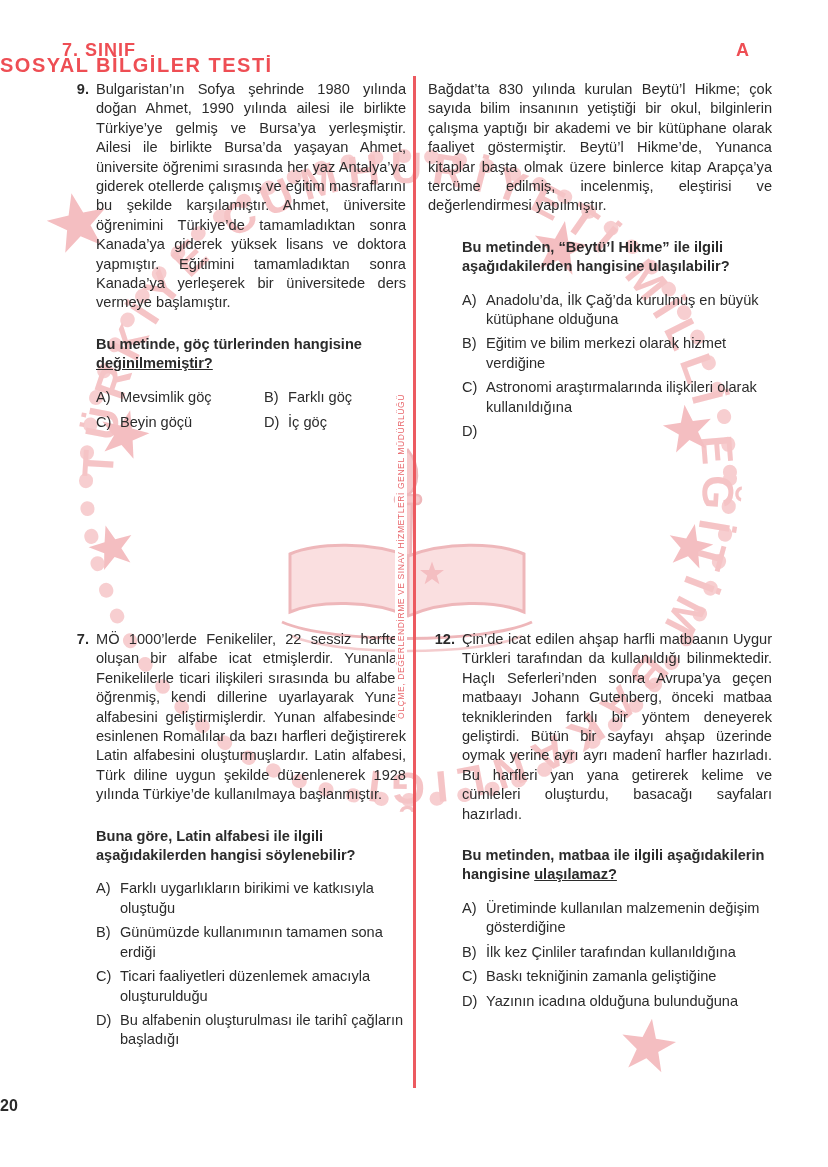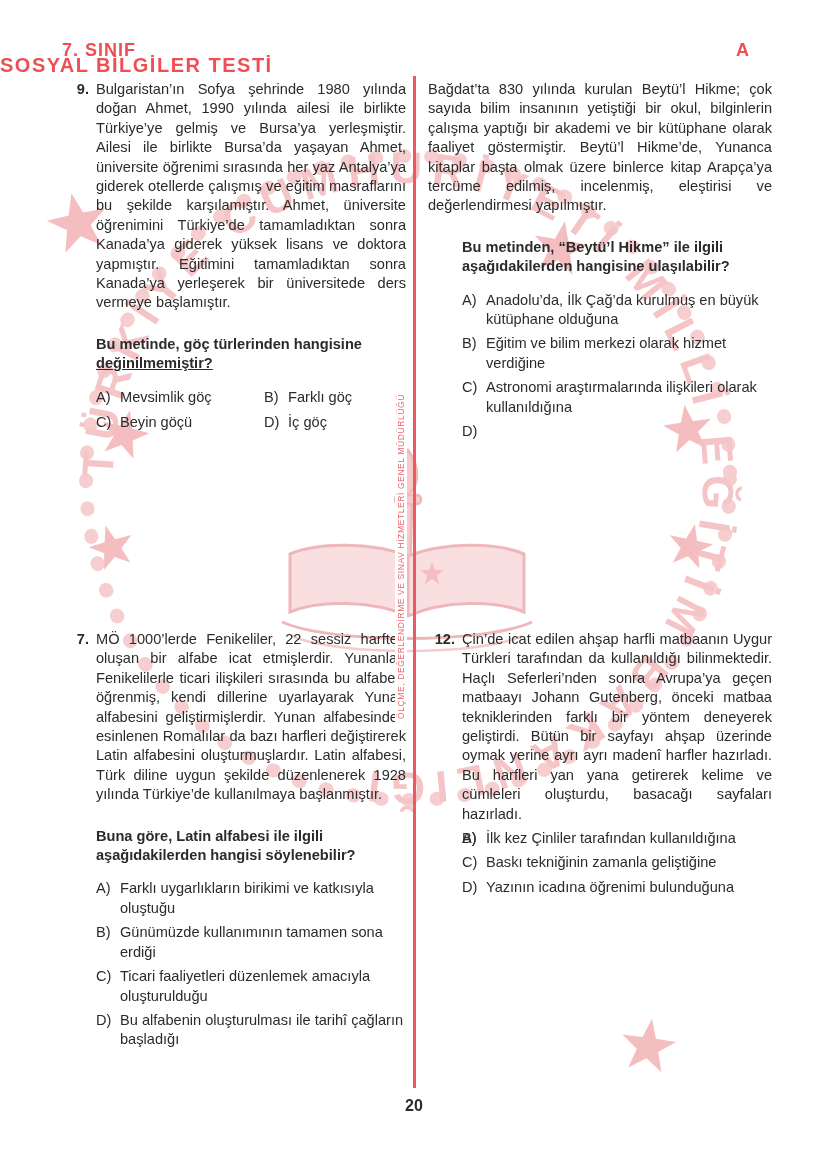--- a/index.html
+++ b/index.html
@@ -33,21 +33,21 @@
   .qnum{flex:0 0 27px;font-weight:bold;text-align:right}
   .qbody{flex:1;text-align:justify}
   .prompt{font-weight:bold;margin:22px 0 14px 34px;text-align:left}
   .prompt .u{text-decoration:underline}
   .opts{margin-left:34px;text-align:left}
   .opt{position:relative;padding-left:24px;margin-bottom:5px}
   .opt .lbl{position:absolute;left:0}
   .opts.grid{display:grid;grid-template-columns:164px 1fr;gap:6px 4px}
   .opts.grid .opt{margin-bottom:0}
   
-  .pagenum{position:absolute;left:0;right:0;bottom:52px;text-align:center;font-weight:bold;font-size:16px;z-index:2}
+  .pagenum{position:absolute;left:0;right:0;bottom:52px;font-weight:bold;font-size:16px;z-index:2}
 </style>
 </head>
 <body>
 
 <svg class="watermark" viewBox="0 0 828 1167" aria-hidden="true">
   <defs>
     <polygon id="star" points="0,-30 7.1,-9.7 28.5,-9.3 11.4,3.7 17.6,24.3 0,12 -17.6,24.3 -11.4,3.7 -28.5,-9.3 -7.1,-9.7"></polygon>
     <path id="circ" d="M113,478 a295,295 0 1 1 590,0 a295,295 0 1 1 -590,0" fill="none"></path>
   </defs>
 
@@ -130,21 +130,22 @@
     <div class="opt"><span class="lbl">C)</span><span>Astronomi araştırmalarında ilişkileri olarak kullanıldığına</span></div>
     <div class="opt"><span class="lbl">D)</span></div>
   </div>
 </article>
 
 <article class="q q12">
   <div class="qrow">
     <span class="qnum">12.</span>
     <p class="qbody">Çin’de icat edilen ahşap harfli matbaanın Uygur Türkleri tarafından da kullanıldığı bilinmektedir. Haçlı Seferleri’nden sonra Avrupa’ya geçen matbaayı Johann Gutenberg, önceki matbaa tekniklerinden farklı bir yöntem deneyerek geliştirdi. Bütün bir sayfayı ahşap üzerinde oymak yerine ayrı ayrı madenî harfler hazırladı. Bu harfleri yan yana getirerek kelime ve cümleleri oluşturdu, basacağı sayfaları hazırladı.</p>
   </div>
+  <p class="prompt"><span>Bu metinden, matbaa ile ilgili aşağıdakilerin hangisine </span><span class="u">ulaşılamaz?</span><span></span></p>
   <div class="opts">
-    <div class="opt"><span class="lbl">A)</span></div>
+    <div class="opt"><span class="lbl">A)</span><span>Üretiminde kullanılan malzemenin değişim gösterdiğine</span></div>
     <div class="opt"><span class="lbl">B)</span><span>İlk kez Çinliler tarafından kullanıldığına</span></div>
     <div class="opt"><span class="lbl">C)</span><span>Baskı tekniğinin zamanla geliştiğine</span></div>
-    <div class="opt"><span class="lbl">D)</span><span>Yazının icadına öğrenimi bulunduğuna</span></div>
+    <div class="opt"><span class="lbl">D)</span><span>Yazının icadına olduğuna bulunduğuna</span></div>
   </div>
 </article>
 
 <div class="pagenum">20</div>
 
 </body></html>

